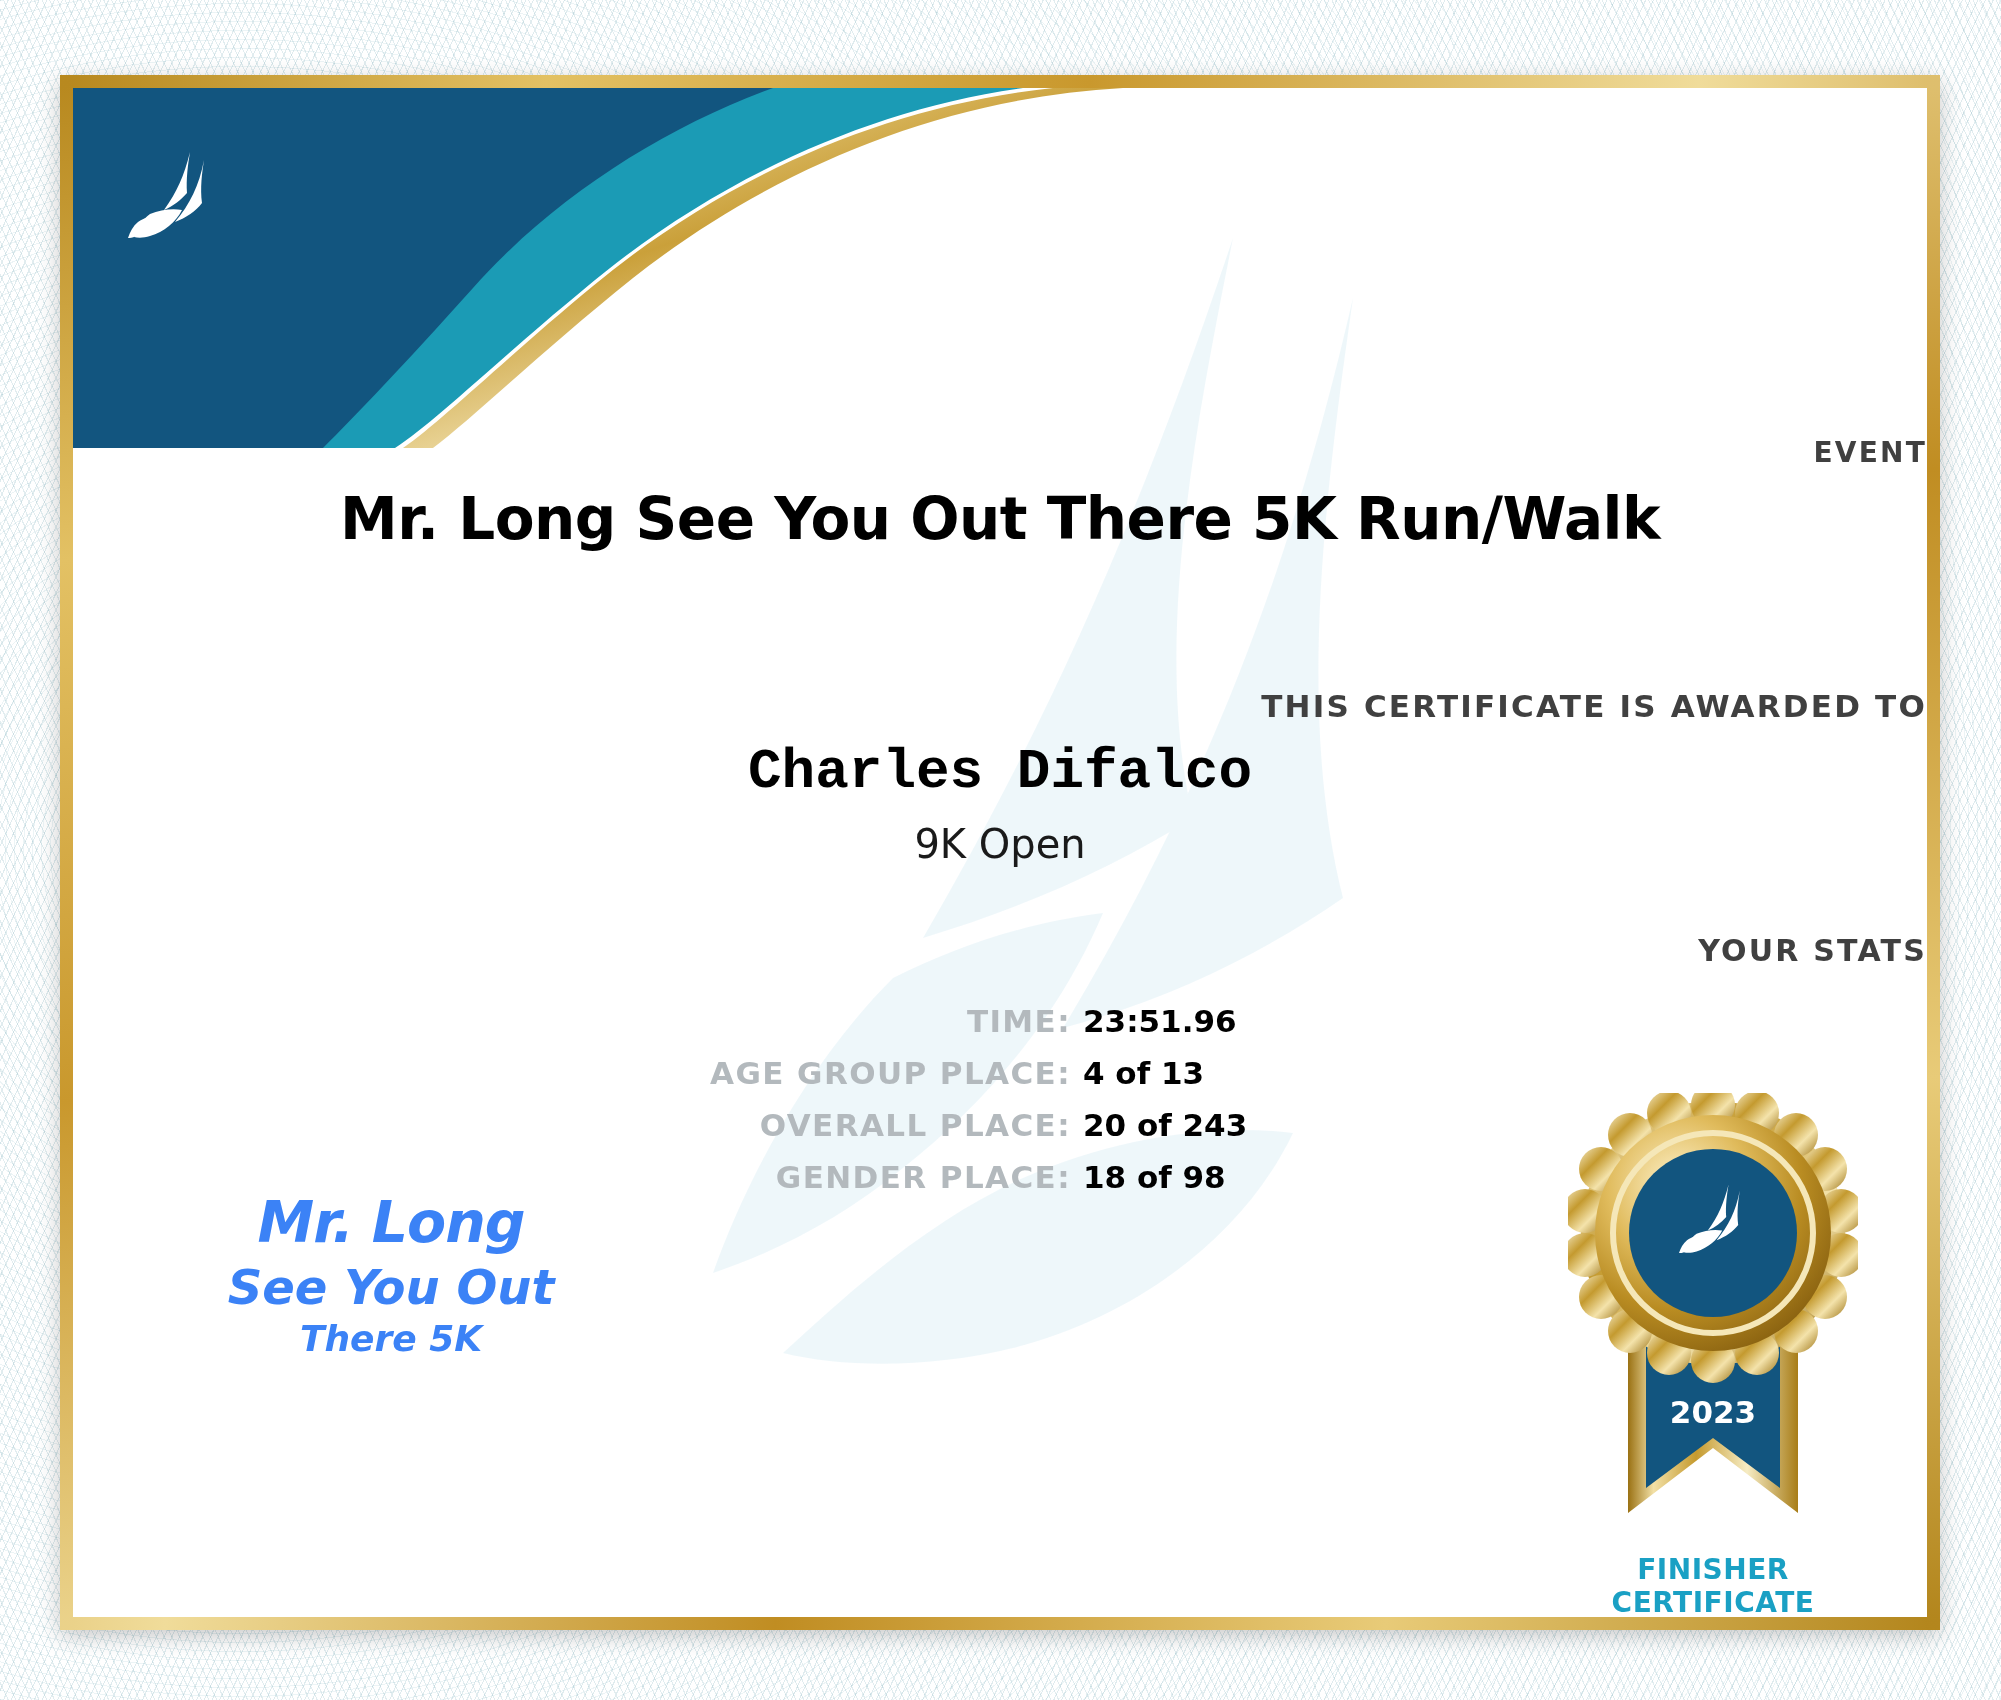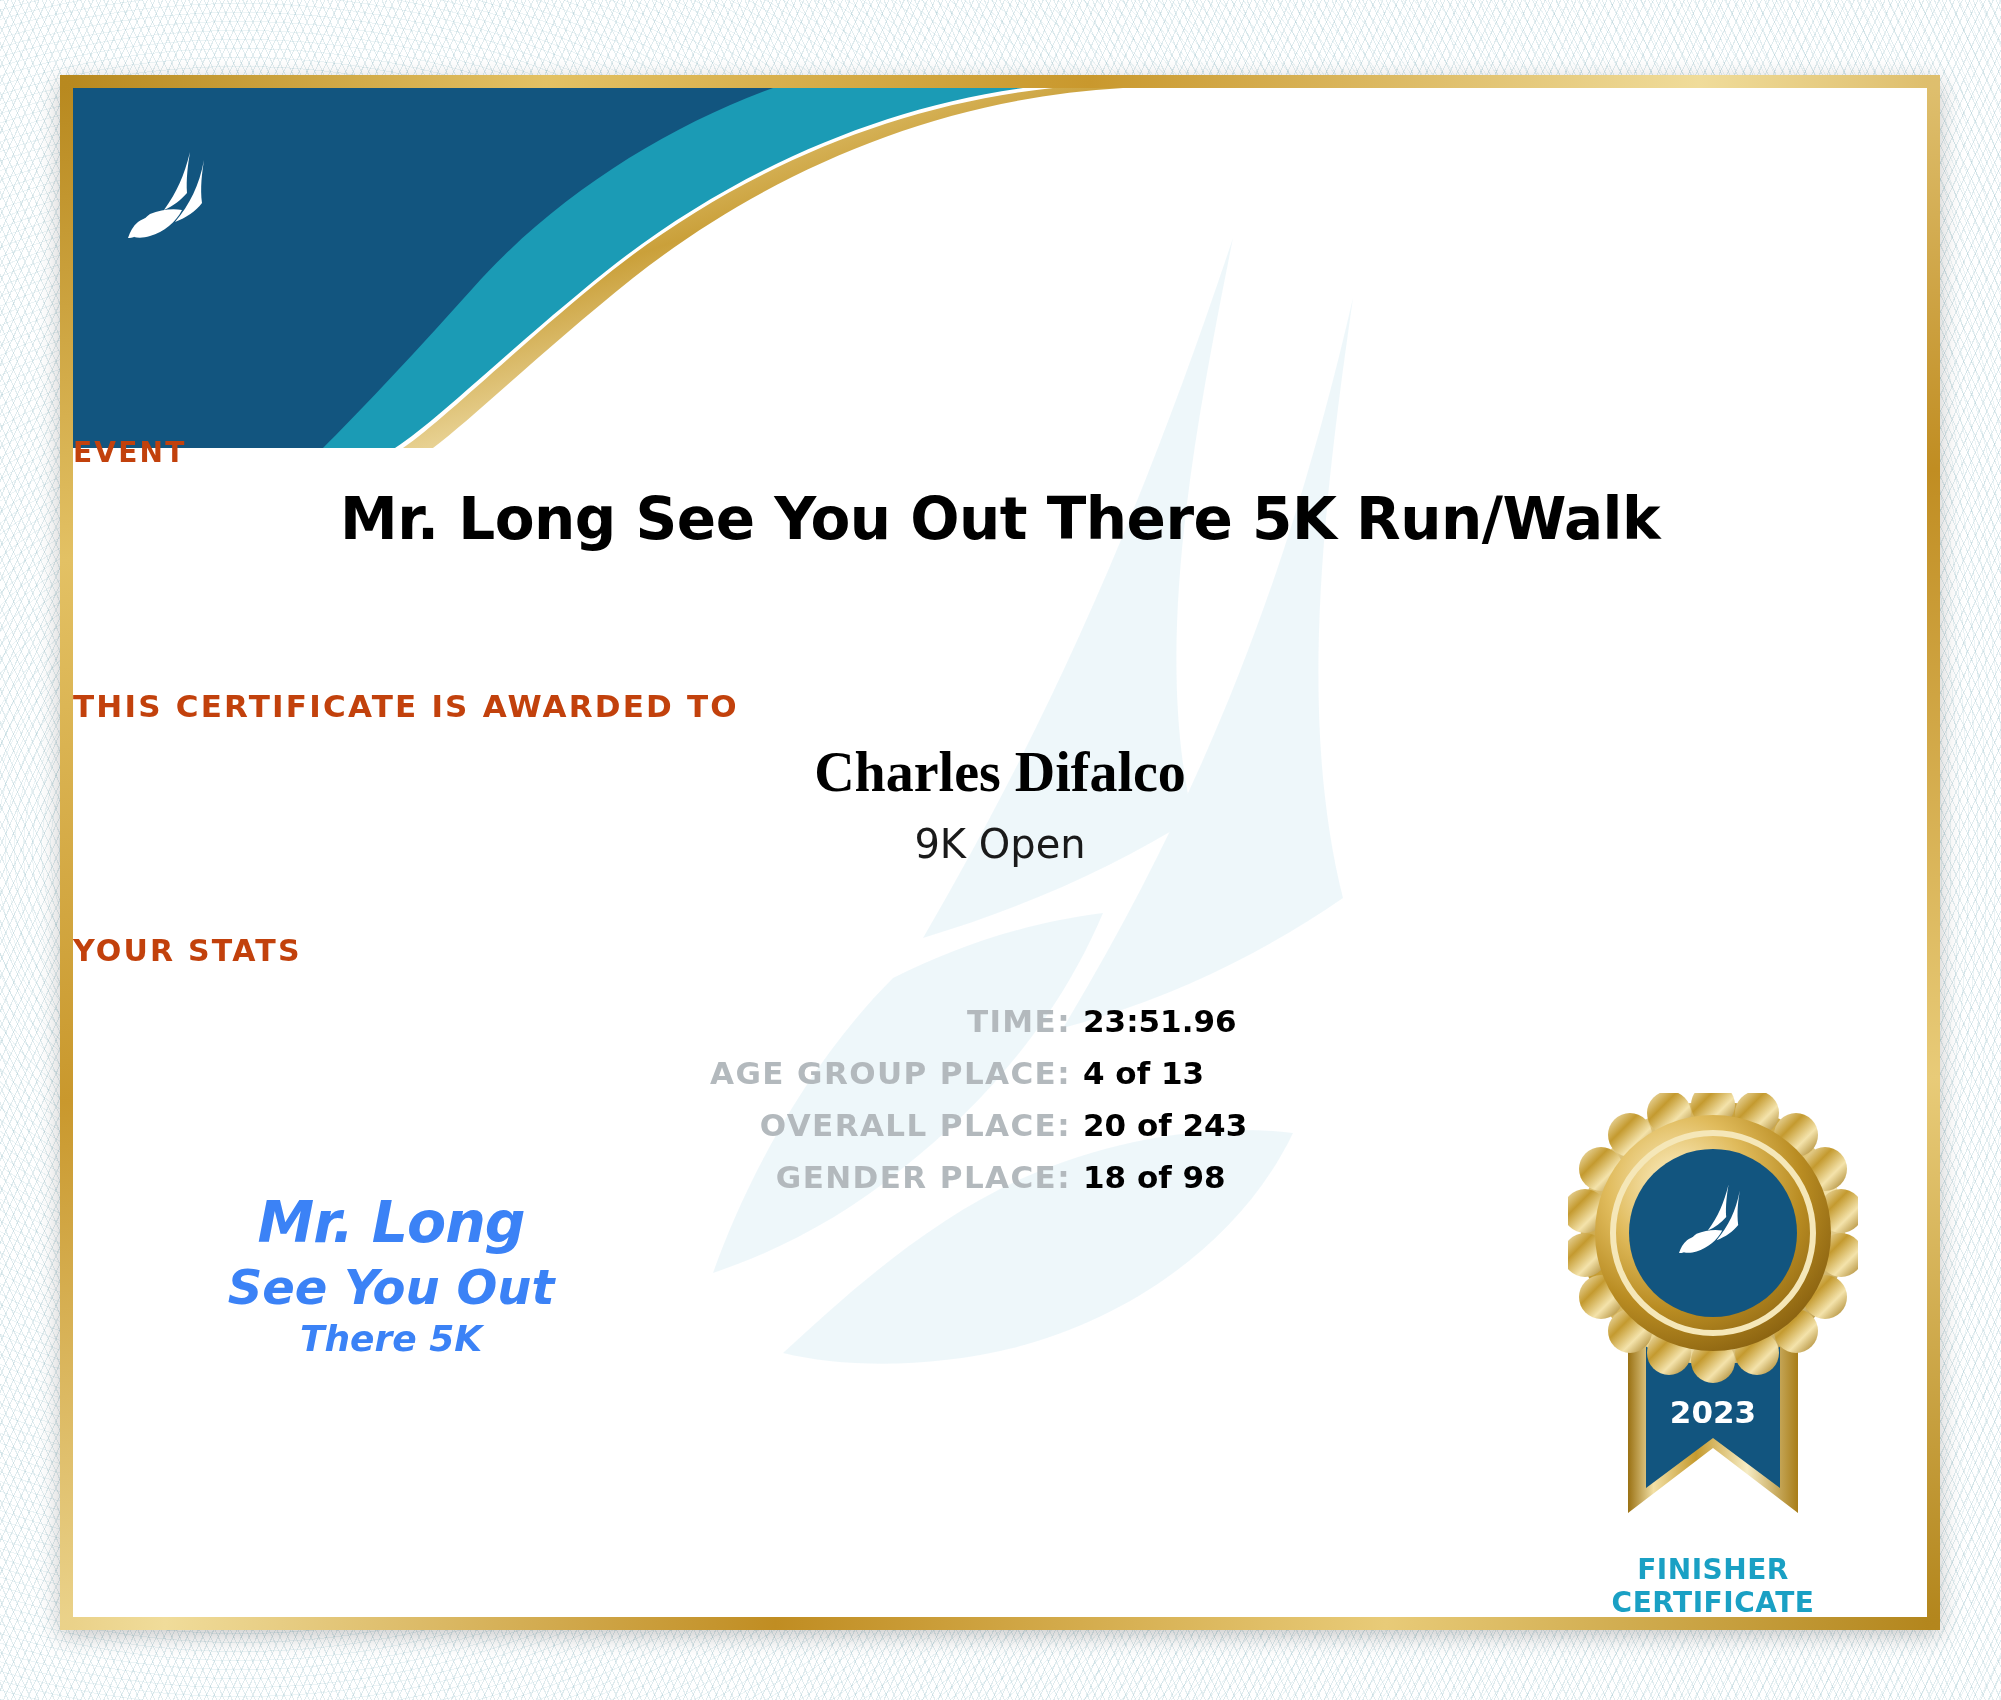--- a/index.html
+++ b/index.html
@@ -80,22 +80,22 @@
 
   
   .content {
     position: absolute;
     left: 0;
     top: 0;
     width: 100%;
     height: 100%;
   }
   .label-caps {
-    text-align: left;
-    color: #c2410c;
+    text-align: right;
+    color: #404040;
     letter-spacing: 2.2px;
     font-family: "DejaVu Sans", sans-serif;
   }
   .event-label {
     position: absolute;
     left: 0; right: 0;
     top: 348px;
     font-size: 28px;
     font-weight: bold;
   }
@@ -118,21 +118,21 @@
     font-weight: bold;
   }
   .recipient {
     position: absolute;
     left: 0; right: 0;
     top: 652px;
     text-align: center;
     font-size: 56px;
     font-weight: bold;
     color: #000000;
-    font-family: Liberation Serif, serif;
+    font-family: Liberation Mono, monospace;
   }
   .division {
     position: absolute;
     left: 0; right: 0;
     top: 733px;
     text-align: center;
     font-size: 40px;
     color: #1a1a1a;
     font-family: "DejaVu Sans", sans-serif;
   }

